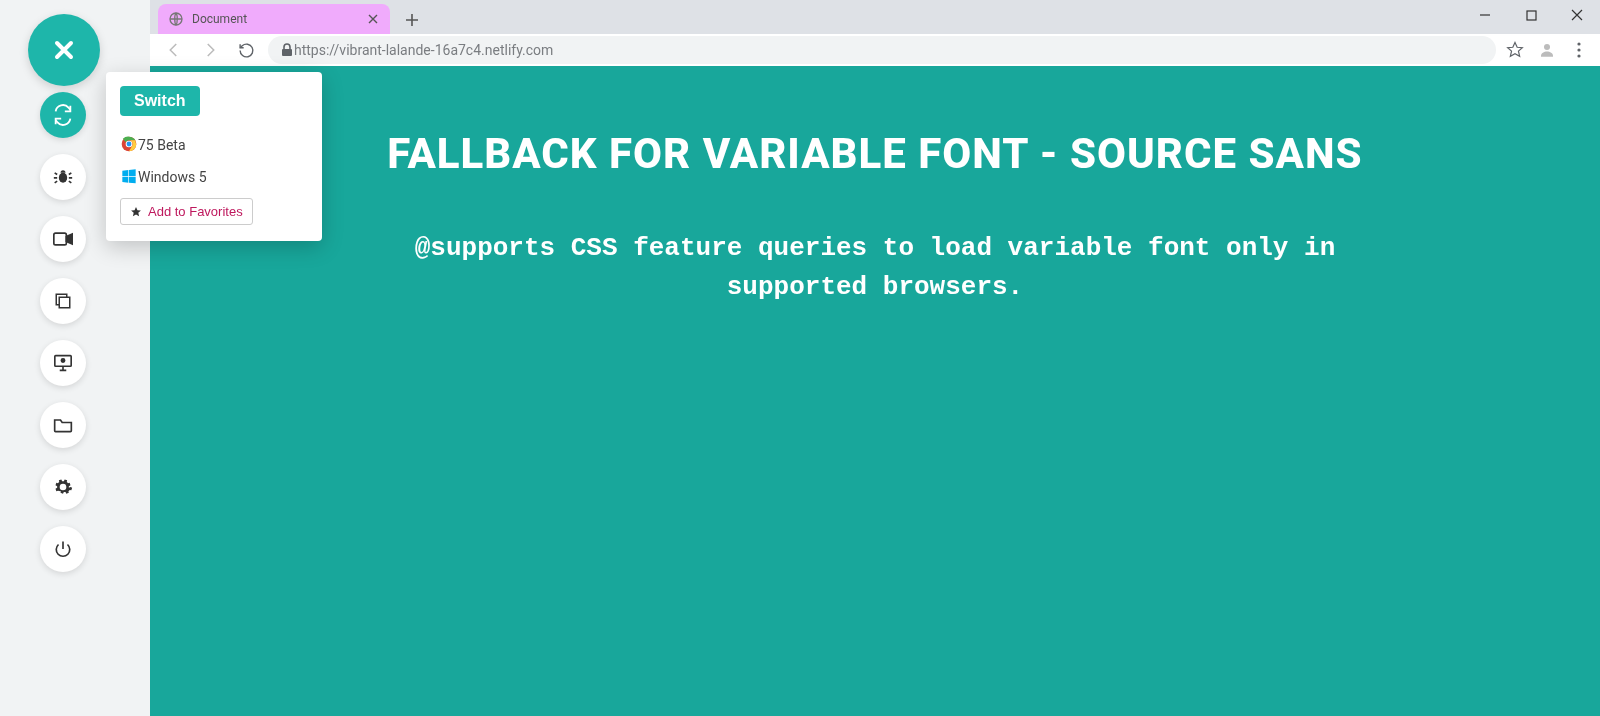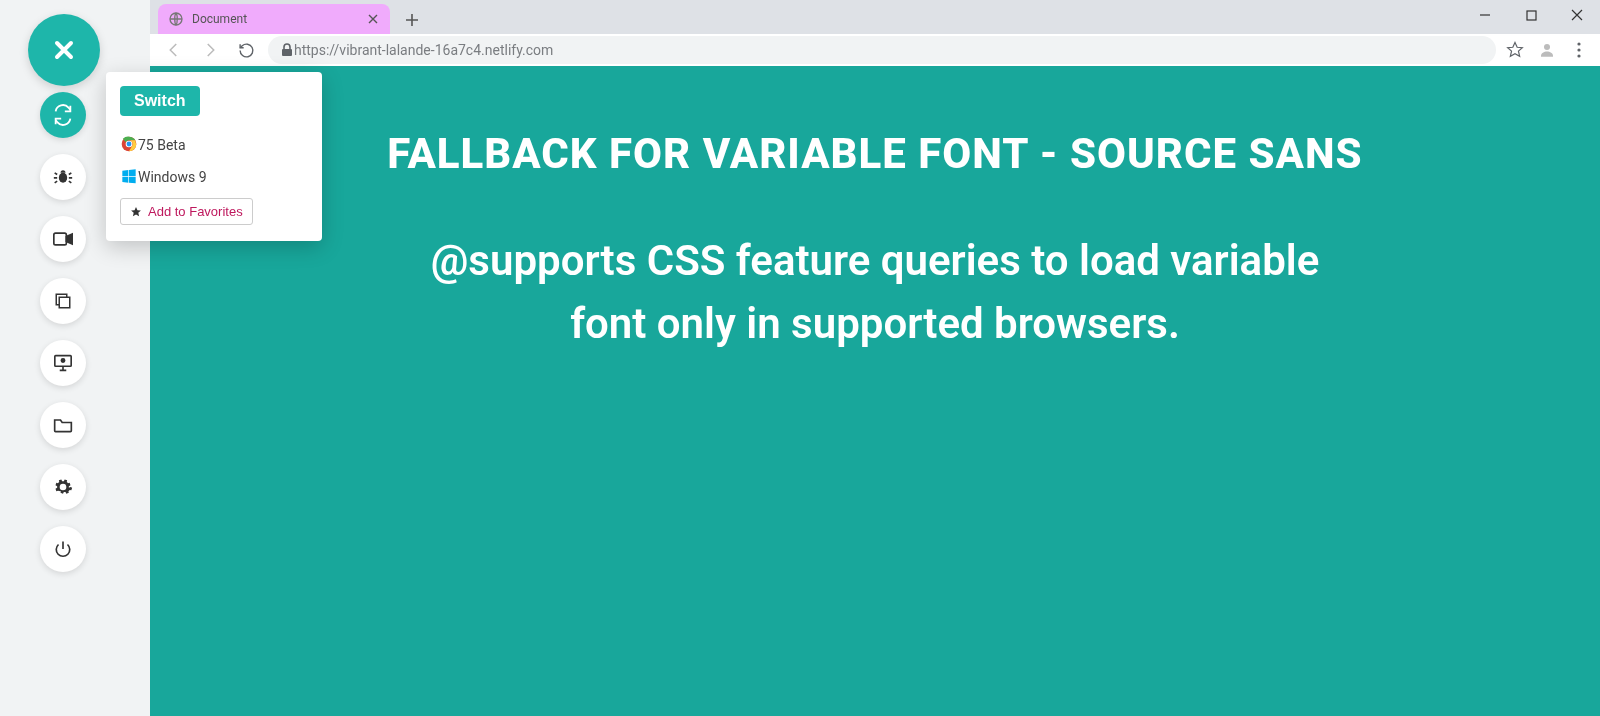--- a/index.html
+++ b/index.html
@@ -122,26 +122,27 @@
 }
 .page .subtitle {
   font-size: 42px;
   font-weight: 300;
   line-height: 1.5;
   max-width: 1050px;
   margin: 0 auto 28px;
   color: #ecf9f7;
 }
 .page .supports {
-  font-size: 42px;
+  font-size: 26px;
   font-weight: 600;
   line-height: 1.5;
   max-width: 960px;
   margin: 0 auto;
   color: #fff;
+  font-family: Liberation Mono, monospace;
 }
 
 
 .left-rail {
   position: absolute;
   left: 0; top: 0; bottom: 0;
   width: 150px;
   background: transparent;
 }
 .close-fab {
@@ -393,21 +394,21 @@
         </svg>
     </span>
     <span>75 Beta</span>
   </div>
   <div class="row">
     <span class="row-icon">
       <svg width="16" height="16" viewBox="0 0 24 24" fill="#00adef">
           <path d="M2 4l9-1v9H2zM12 3l10-1v10H12zM2 13h9v9l-9-1zM12 13h10v10l-10-1z"></path>
         </svg>
     </span>
-    <span>Windows 9</span>
+    <span>Windows 5</span>
   </div>
   <button class="fav-btn">
     <span>
       <svg width="12" height="12" viewBox="0 0 24 24" fill="#333">
           <path d="M12 2l2.9 6.3 6.9.6-5.2 4.6 1.6 6.8L12 17l-6.2 3.3 1.6-6.8L2.2 8.9l6.9-.6z"></path>
         </svg>
     </span>
     <span>Add to Favorites</span>
   </button>
 </div>

